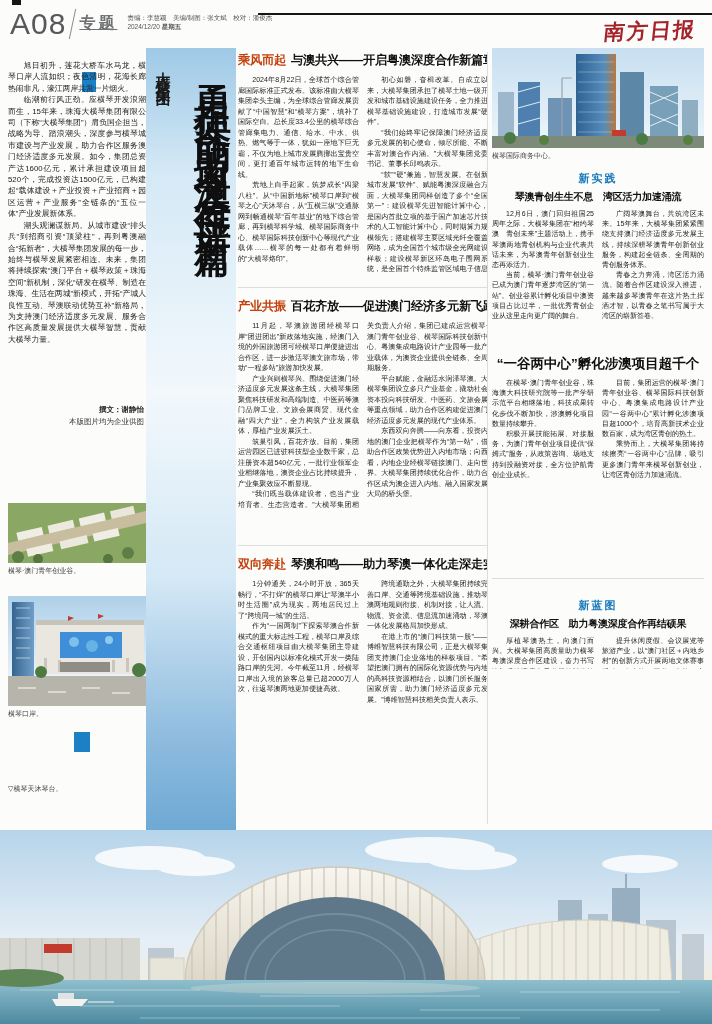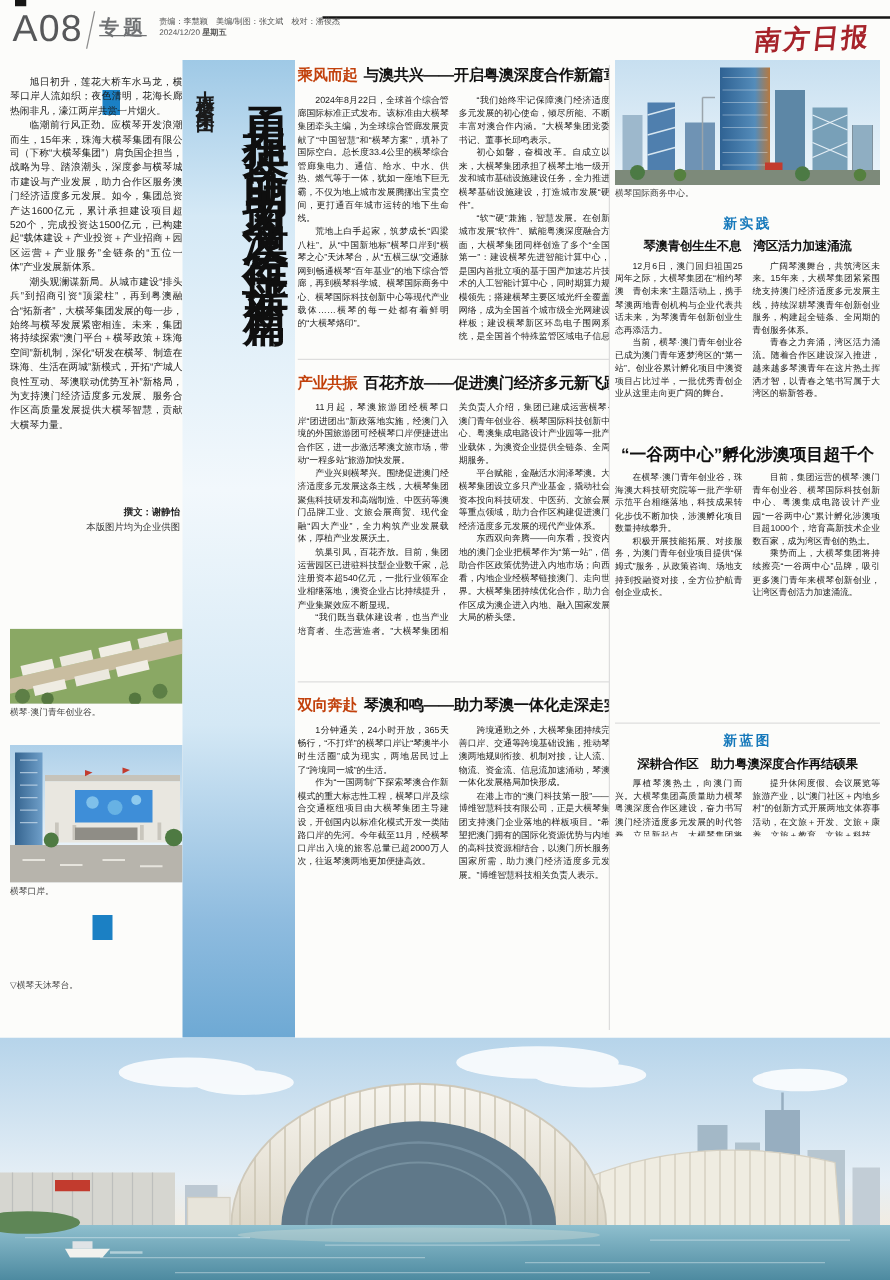--- a/index.html
+++ b/index.html
@@ -52,21 +52,21 @@
   .b1{height:206px;} .b2{height:218px;} .b3{height:214px;}
   
   .photo4{display:block;width:212px;height:100px;background:#cfe0ee;}
   .cap4{margin-top:3px;}
   .seclabel{margin-top:11px;text-align:center;font-size:11px;font-weight:800;color:#1779bb;letter-spacing:2px;}
   .col-right h3{margin:4px 0 5px 0;text-align:center;font-size:10px;font-weight:800;color:#101010;letter-spacing:-0.2px;white-space:nowrap;}
   .subhead{margin:8px 0 5px 0;text-align:center;font-size:13.5px;font-weight:800;color:#101010;white-space:nowrap;}
   .sb{column-count:2;column-gap:8px;overflow:hidden;}
   .sb p{margin:0;text-indent:2em;font-size:7px;line-height:10.2px;text-align:justify;color:#1d1d1d;}
   .sb1{height:138px;} .sb2{height:192px;} .sb3{height:198px;}
-  .sec2rule{margin-top:8px;border-top:1px solid #ddd;padding-top:6px;}
+  .sec2rule{margin-top:8px;border-top:1px solid #ddd;padding-top:19px;}
   
   .bottom-photo{position:absolute;left:0;top:830px;width:712px;height:194px;margin:0;}
   .bottom-photo svg{display:block;}
 </style>
 </head>
 <body>
 
 <div class="page">
 
   <div class="toptick"></div>
@@ -162,22 +162,22 @@
     <div class="v-kicker">大横琴集团：</div>
   </section>
 
   <section class="col-mid">
     <article class="art">
       <h2><span class="kick">乘风而起</span><span>与澳共兴——开启粤澳深度合作新篇章</span></h2>
       <div class="body b1">
 
       <p>2024年8月22日，全球首个综合管廊国际标准正式发布。该标准由大横琴集团牵头主编，为全球综合管廊发展贡献了“中国智慧”和“横琴方案”，填补了国际空白。总长度33.4公里的横琴综合管廊集电力、通信、给水、中水、供热、燃气等于一体，犹如一座地下巨无霸，不仅为地上城市发展腾挪出宝贵空间，更打通百年城市运转的地下生命线。</p>
           <p>荒地上白手起家，筑梦成长“四梁八柱”。从“中国新地标”横琴口岸到“横琴之心”天沐琴台，从“五横三纵”交通脉网到畅通横琴“百年基业”的地下综合管廊，再到横琴科学城、横琴国际商务中心、横琴国际科技创新中心等现代产业载体……横琴的每一处都有着鲜明的“大横琴烙印”。</p>
+          <p>初心如磐，奋楫改革。自成立以来，大横琴集团承担了横琴土地一级开发和城市基础设施建设任务，全力推进横琴基础设施建设，打造城市发展“硬件”。</p>
           <p>“我们始终牢记保障澳门经济适度多元发展的初心使命，倾尽所能、不断丰富对澳合作内涵。”大横琴集团党委书记、董事长邱鸣表示。</p>
-          <p>初心如磐，奋楫改革。自成立以来，大横琴集团承担了横琴土地一级开发和城市基础设施建设任务，全力推进横琴基础设施建设，打造城市发展“硬件”。</p>
           <p>“软”“硬”兼施，智慧发展。在创新城市发展“软件”、赋能粤澳深度融合方面，大横琴集团同样创造了多个“全国第一”：建设横琴先进智能计算中心，是国内首批立项的基于国产加速芯片技术的人工智能计算中心，同时期算力规模领先；搭建横琴主要区域光纤全覆盖网络，成为全国首个城市级全光网建设样板；建设横琴新区环岛电子围网系统，是全国首个特殊监管区域电子信息围网系统；建设横琴新区澳门二线口岸综合体智能化系统，是实行“分线通关”管理制度的重要建设保障……</p>
         </div>
     </article>
     <article class="art">
       <h2><span class="kick">产业共振</span><span>百花齐放——促进澳门经济多元新飞跃</span></h2>
       <div class="body b2">
 
       <p>11月起，琴澳旅游团经横琴口岸“团进团出”新政落地实施，经澳门入境的外国旅游团可经横琴口岸便捷进出合作区，进一步激活琴澳文旅市场，带动“一程多站”旅游加快发展。</p>
           <p>产业兴则横琴兴。围绕促进澳门经济适度多元发展这条主线，大横琴集团聚焦科技研发和高端制造、中医药等澳门品牌工业、文旅会展商贸、现代金融“四大产业”，全力构筑产业发展载体，厚植产业发展沃土。</p>
           <p>筑巢引凤，百花齐放。目前，集团运营园区已进驻科技型企业数千家，总注册资本超540亿元，一批行业领军企业相继落地，澳资企业占比持续提升，产业集聚效应不断显现。</p>

